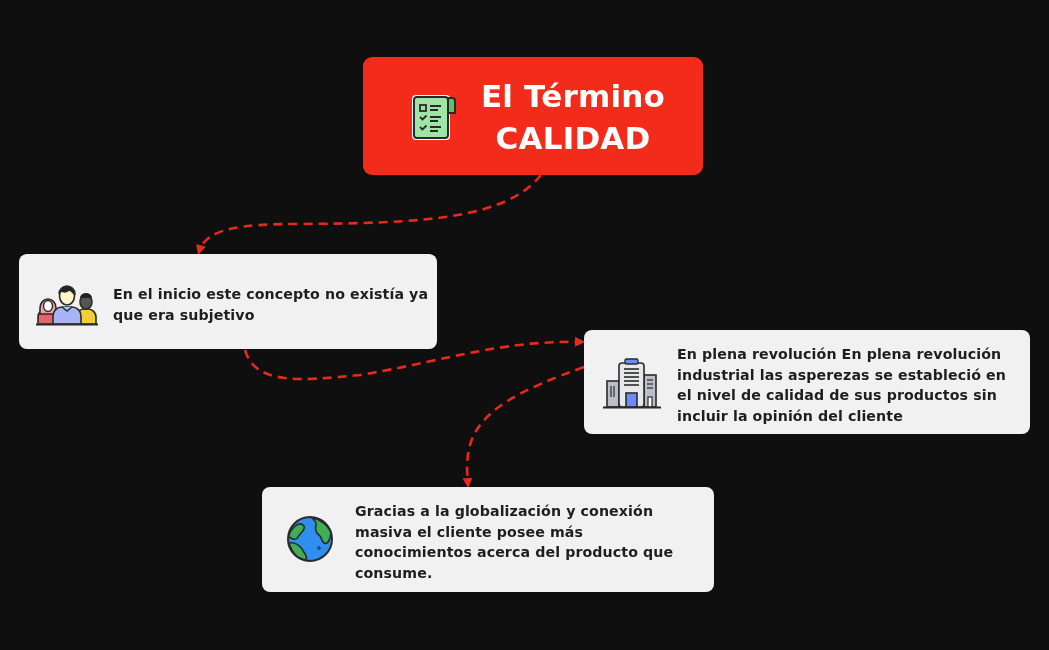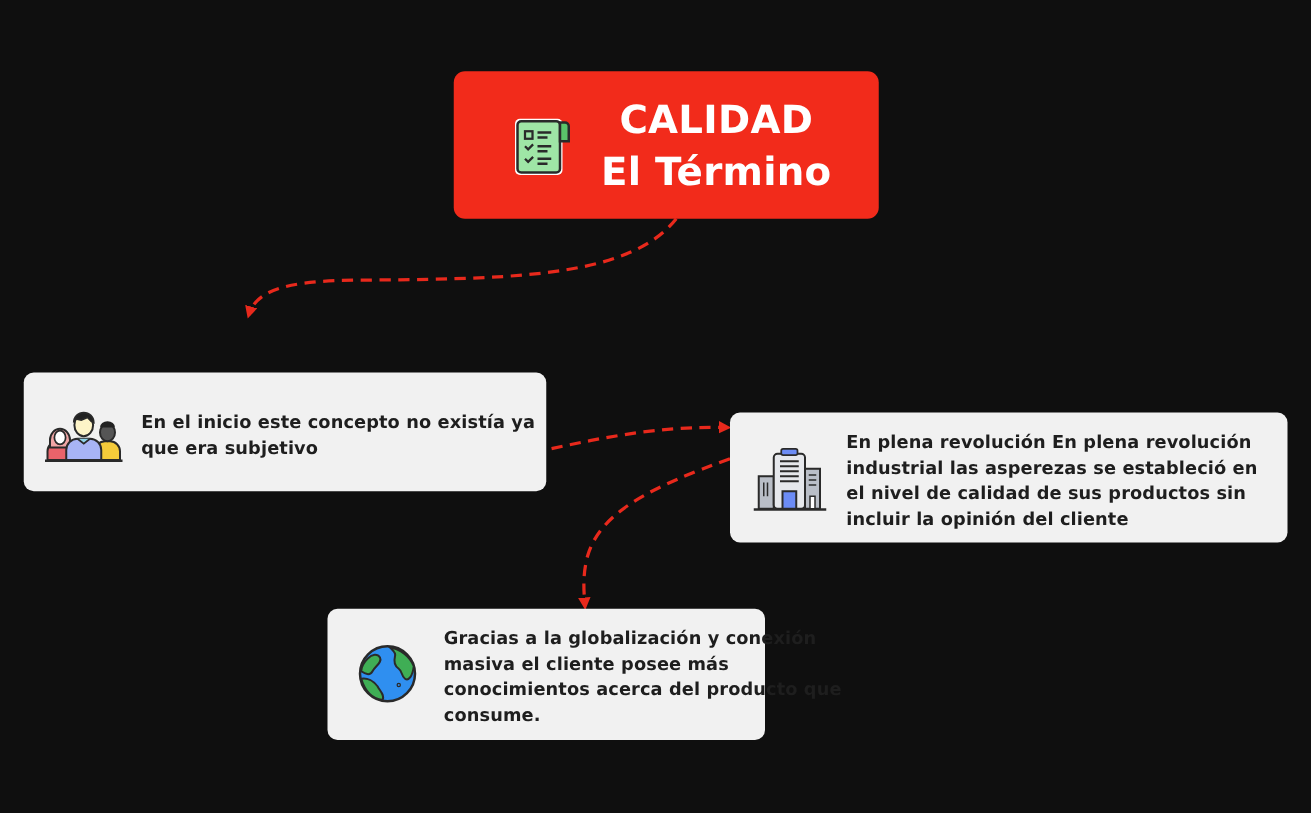--- a/index.html
+++ b/index.html
@@ -57,29 +57,29 @@
     position: absolute;
   }
   .node .text {
     position: absolute;
     color: #1e1e1e;
     font-size: 14.2px;
     line-height: 20.5px;
     font-weight: bold;
     letter-spacing: 0.1px;
   }
-  #node-1 { left: 19px; top: 254px; width: 418px; height: 95px; margin-top: 44px; }
+  #node-1 { left: 19px; top: 254px; width: 418px; height: 95px; }
   #node-1 .icon { left: 16px; top: 28px; width: 64px; height: 44px; }
   #node-1 .text { left: 94px; top: 30px; width: 320px; }
 
   #node-2 { left: 584px; top: 308px; width: 446px; height: 104px; margin-top: 22px; }
   #node-2 .icon { left: 18px; top: 27px; width: 60px; height: 52px; }
   #node-2 .text { left: 93px; top: 14px; width: 345px; }
 
-  #node-3 { left: 262px; top: 487px; width: 350px; height: 105px; padding-left: 28px; }
+  #node-3 { left: 262px; top: 487px; width: 452px; height: 105px; padding-left: 28px; }
   #node-3 .icon { left: 24px; top: 28px; width: 48px; height: 48px; }
   #node-3 .text { left: 93px; top: 14px; width: 330px; }
 </style>
 </head>
 <body>
 
 <svg class="connectors" viewBox="0 0 1049 650">
   <defs>
     <marker id="arrowhead" markerWidth="10" markerHeight="10" refX="7" refY="5" orient="auto" markerUnits="userSpaceOnUse">
       <path d="M0,0 L10,5 L0,10 Z" fill="#e8291c"></path>
@@ -99,22 +99,22 @@
     <line x1="21" y1="14" x2="32" y2="14" stroke="#2a2a2a" stroke-width="2"></line>
     <line x1="21" y1="18" x2="29" y2="18" stroke="#2a2a2a" stroke-width="2"></line>
     <path d="M11,25 l2.5,2.5 l4,-4" fill="none" stroke="#2a2a2a" stroke-width="1.8"></path>
     <line x1="21" y1="25" x2="32" y2="25" stroke="#2a2a2a" stroke-width="2"></line>
     <line x1="21" y1="29" x2="29" y2="29" stroke="#2a2a2a" stroke-width="2"></line>
     <path d="M11,35 l2.5,2.5 l4,-4" fill="none" stroke="#2a2a2a" stroke-width="1.8"></path>
     <line x1="21" y1="35" x2="32" y2="35" stroke="#2a2a2a" stroke-width="2"></line>
     <line x1="21" y1="39" x2="29" y2="39" stroke="#2a2a2a" stroke-width="2"></line>
   </svg>
   <div class="root-title">
+    <span>El Término</span>
     <span>CALIDAD</span>
-    <span>El Término</span>
   </div>
 </div>
 
 <div class="node" id="node-1">
   <svg class="icon" viewBox="0 0 64 44">
 
     <path d="M3,42 v-7 a8,8 0 0 1 8,-8 h4 a8,8 0 0 1 8,8 v7 z" fill="#e9636a" stroke="#2a2a2a" stroke-width="1.6"></path>
     <path d="M5,26 a8,9 0 0 1 16,0 v6 h-16 z" fill="#f0a5a5" stroke="#2a2a2a" stroke-width="1.6"></path>
     <ellipse cx="13" cy="24" rx="4.5" ry="5.5" fill="#ffffff" stroke="#2a2a2a" stroke-width="1.4"></ellipse>
 

